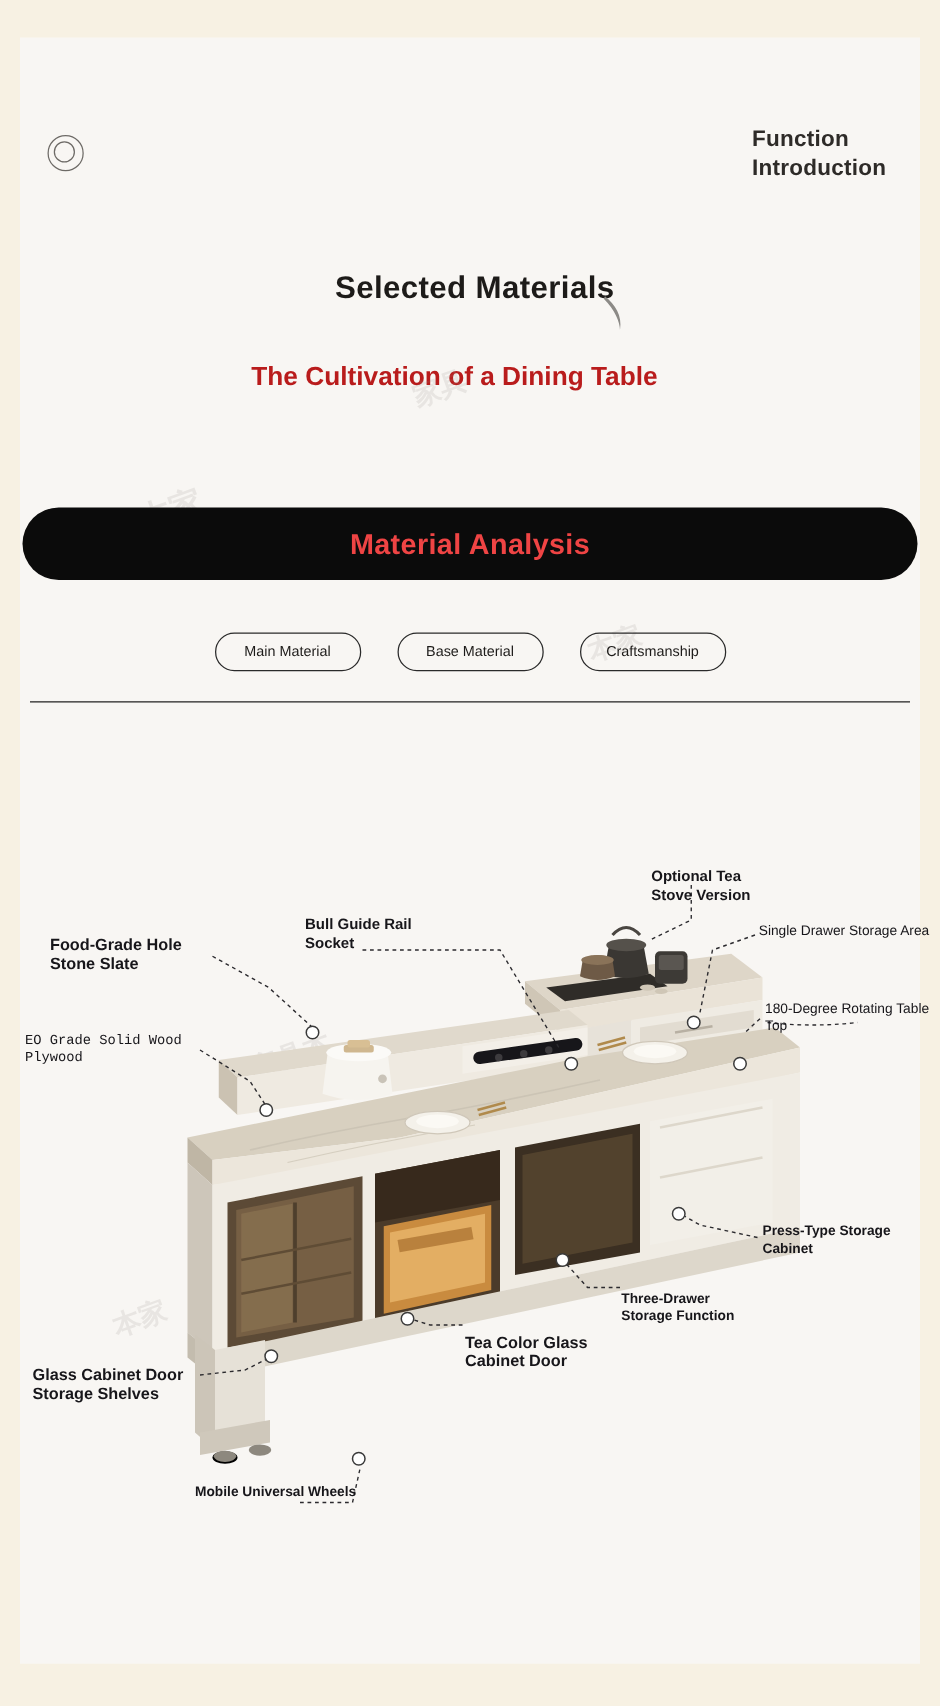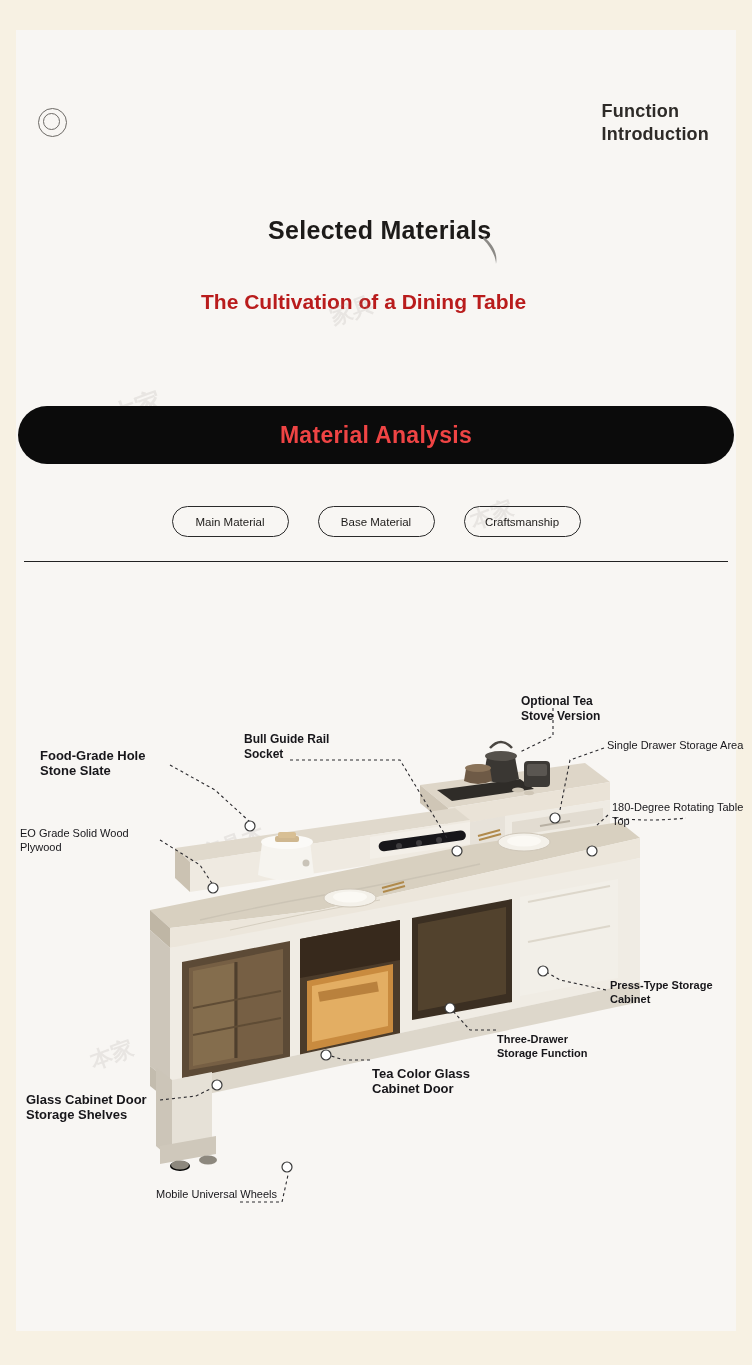--- a/index.html
+++ b/index.html
@@ -363,31 +363,31 @@
     <div class="callout" style="left:244px; top:102px; width:130px; white-space:pre-line;">Bull Guide Rail
 Socket</div>
 
     <div class="callout small" style="left:607px; top:108px; width:150px;">Single Drawer Storage Area</div>
 
     <div class="callout" style="left:40px; top:118px; width:160px; white-space:pre-line; font-size:13px;">Food-Grade Hole
 Stone Slate</div>
 
     <div class="callout small" style="left:612px; top:170px; width:150px;">180-Degree Rotating Table Top</div>
 
-    <div class="callout small" style="left:20px; top:196px; width:165px; white-space:pre-line;">EO Grade Solid Wood
+    <div class="callout small" style="left:20px; top:196px; width:165px; white-space:pre-line;font-family:Liberation Mono, monospace;">EO Grade Solid Wood
 Plywood</div>
 
     <div class="callout small" style="left:610px; top:348px; width:140px; white-space:pre-line; font-weight:700;">Press-Type Storage
 Cabinet</div>
 
     <div class="callout small" style="left:497px; top:402px; width:140px; white-space:pre-line; font-weight:700;">Three-Drawer
 Storage Function</div>
 
     <div class="callout" style="left:372px; top:436px; width:140px; white-space:pre-line; font-size:13px;">Tea Color Glass
 Cabinet Door</div>
 
     <div class="callout" style="left:26px; top:462px; width:160px; white-space:pre-line; font-size:13px;">Glass Cabinet Door
 Storage Shelves</div>
 
-    <div class="callout small" style="left:140px; top:557px; width:160px; font-weight:400;padding-left:16px;">Mobile Universal Wheels</div>
+    <div class="callout small" style="left:140px; top:557px; width:160px; font-weight:700;padding-left:16px;">Mobile Universal Wheels</div>
   </div>
 
 </div>
 
 </body></html>

